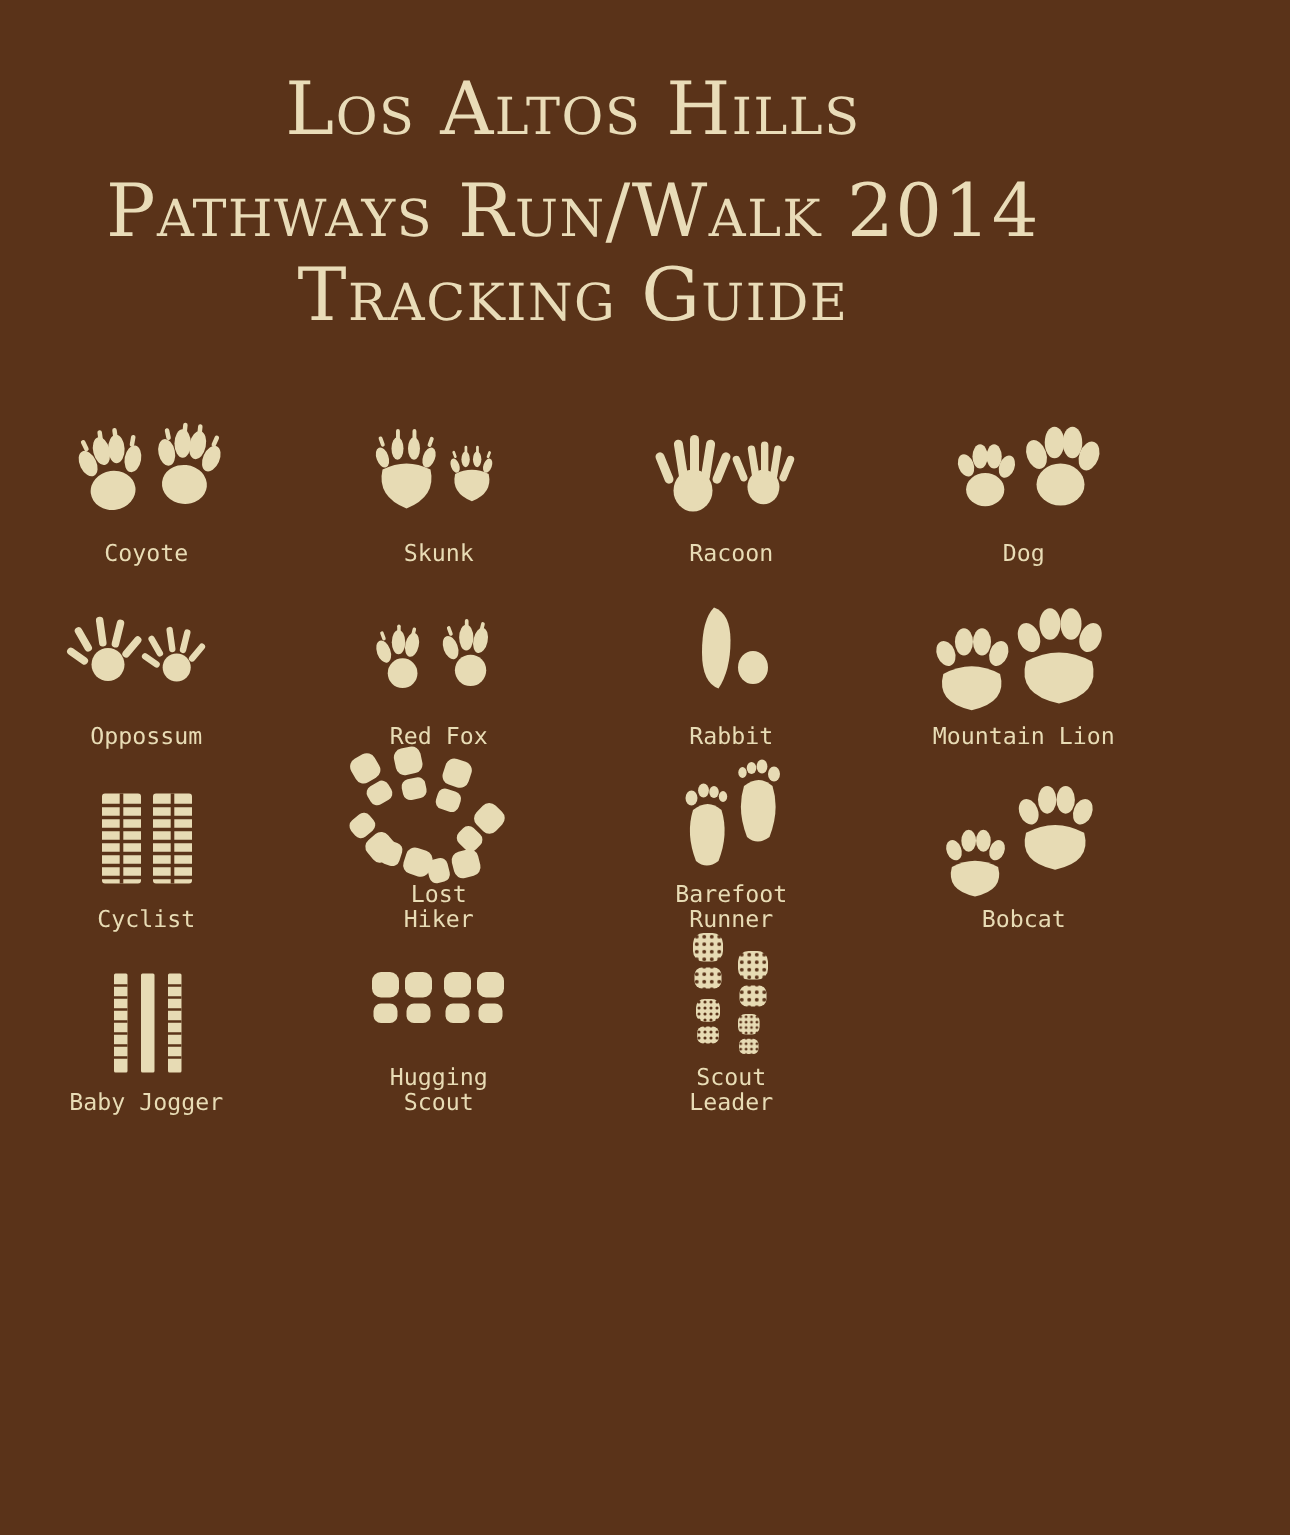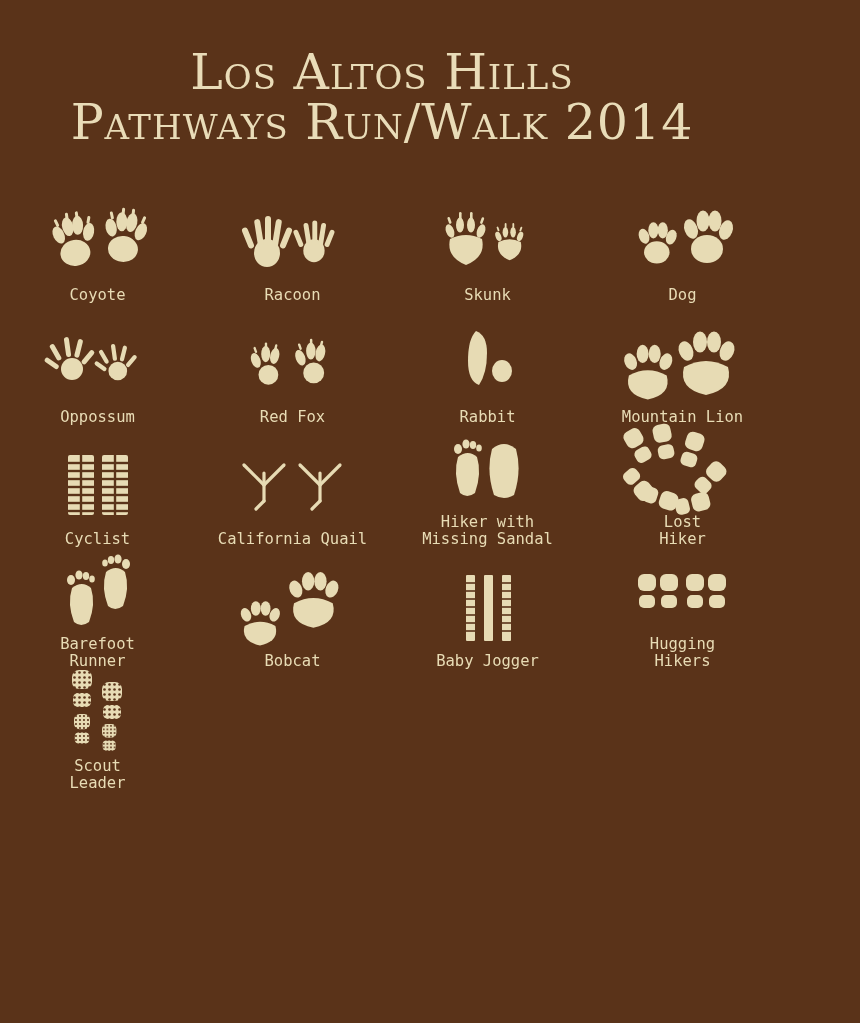--- a/index.html
+++ b/index.html
@@ -16,21 +16,21 @@
   .title-line{
     font-family:"DejaVu Serif", serif;
     font-weight:400;
     color:#e9dcb8;
     letter-spacing:1px;
     line-height:1.02;
     font-variant:small-caps;
     text-transform:capitalize;
   }
   .t1{font-size:49px;}
-  .t2{font-size:49px;margin-top:0;}
+  .t2{font-size:49px;margin-top:18px;}
   .t3{font-size:49px;margin-top:6px;}
 
   .grid{
     margin:34px auto 0 auto;
     width:780px;
     display:grid;
     grid-template-columns:repeat(4,1fr);
     grid-auto-rows:122px;
     row-gap:0px;
   }
@@ -61,20 +61,21 @@
   .f{fill:#e7dbb4;}
 </style>
 </head>
 <body>
 
 <div class="poster">
 
   <div class="title-block">
     <div class="title-line t1">Los Altos Hills</div>
     <div class="title-line t2">Pathways Run/Walk 2014</div>
+    <div class="title-line t3">Tracking Guide</div>
   </div>
 
   <div class="grid">
 
     <div class="cell">
       <div class="art">
         <svg width="120" height="84" viewBox="0 0 120 84">
           <g class="f">
             <g transform="translate(8,8) rotate(-8 28 34)">
               <ellipse cx="28" cy="44" rx="15" ry="13"></ellipse>
@@ -101,46 +102,20 @@
           </g>
         </svg>
       </div>
       <div class="label">Coyote</div>
     </div>
 
     <div class="cell">
       <div class="art">
         <svg width="120" height="84" viewBox="0 0 120 84">
           <g class="f">
-            <g transform="translate(6,6)">
-              <ellipse cx="28" cy="46" rx="13" ry="14"></ellipse>
-              <rect x="6" y="20" width="6" height="22" rx="3" transform="rotate(-22 9 31)"></rect>
-              <rect x="17" y="12" width="6" height="28" rx="3" transform="rotate(-9 20 26)"></rect>
-              <rect x="26" y="9" width="6" height="30" rx="3"></rect>
-              <rect x="35" y="12" width="6" height="28" rx="3" transform="rotate(9 38 26)"></rect>
-              <rect x="44" y="20" width="6" height="22" rx="3" transform="rotate(22 47 31)"></rect>
-            </g>
-            <g transform="translate(58,12) scale(0.82)">
-              <ellipse cx="28" cy="46" rx="13" ry="14"></ellipse>
-              <rect x="6" y="20" width="6" height="22" rx="3" transform="rotate(-22 9 31)"></rect>
-              <rect x="17" y="12" width="6" height="28" rx="3" transform="rotate(-9 20 26)"></rect>
-              <rect x="26" y="9" width="6" height="30" rx="3"></rect>
-              <rect x="35" y="12" width="6" height="28" rx="3" transform="rotate(9 38 26)"></rect>
-              <rect x="44" y="20" width="6" height="22" rx="3" transform="rotate(22 47 31)"></rect>
-            </g>
-          </g>
-        </svg>
-      </div>
-      <div class="label">Racoon</div>
-    </div>
-
-    <div class="cell">
-      <div class="art">
-        <svg width="120" height="84" viewBox="0 0 120 84">
-          <g class="f">
             <g transform="translate(10,8)">
               <path d="M12 30 q16 -8 32 0 q4 18 -16 26 q-20 -8 -16 -26 z"></path>
               <ellipse cx="12" cy="22" rx="4" ry="7" transform="rotate(-20 12 22)"></ellipse>
               <ellipse cx="22" cy="16" rx="4" ry="7.5"></ellipse>
               <ellipse cx="33" cy="16" rx="4" ry="7.5"></ellipse>
               <ellipse cx="43" cy="22" rx="4" ry="7" transform="rotate(20 43 22)"></ellipse>
               <rect x="10" y="8" width="2.6" height="7" rx="1.3" transform="rotate(-20 11 11)"></rect>
               <rect x="21" y="3" width="2.6" height="7" rx="1.3"></rect>
               <rect x="32" y="3" width="2.6" height="7" rx="1.3"></rect>
               <rect x="43" y="8" width="2.6" height="7" rx="1.3" transform="rotate(20 44 11)"></rect>
@@ -153,20 +128,46 @@
               <ellipse cx="43" cy="22" rx="4" ry="7" transform="rotate(20 43 22)"></ellipse>
               <rect x="10" y="8" width="2.6" height="7" rx="1.3" transform="rotate(-20 11 11)"></rect>
               <rect x="21" y="3" width="2.6" height="7" rx="1.3"></rect>
               <rect x="32" y="3" width="2.6" height="7" rx="1.3"></rect>
               <rect x="43" y="8" width="2.6" height="7" rx="1.3" transform="rotate(20 44 11)"></rect>
             </g>
           </g>
         </svg>
       </div>
       <div class="label">Skunk</div>
+    </div>
+
+    <div class="cell">
+      <div class="art">
+        <svg width="120" height="84" viewBox="0 0 120 84">
+          <g class="f">
+            <g transform="translate(6,6)">
+              <ellipse cx="28" cy="46" rx="13" ry="14"></ellipse>
+              <rect x="6" y="20" width="6" height="22" rx="3" transform="rotate(-22 9 31)"></rect>
+              <rect x="17" y="12" width="6" height="28" rx="3" transform="rotate(-9 20 26)"></rect>
+              <rect x="26" y="9" width="6" height="30" rx="3"></rect>
+              <rect x="35" y="12" width="6" height="28" rx="3" transform="rotate(9 38 26)"></rect>
+              <rect x="44" y="20" width="6" height="22" rx="3" transform="rotate(22 47 31)"></rect>
+            </g>
+            <g transform="translate(58,12) scale(0.82)">
+              <ellipse cx="28" cy="46" rx="13" ry="14"></ellipse>
+              <rect x="6" y="20" width="6" height="22" rx="3" transform="rotate(-22 9 31)"></rect>
+              <rect x="17" y="12" width="6" height="28" rx="3" transform="rotate(-9 20 26)"></rect>
+              <rect x="26" y="9" width="6" height="30" rx="3"></rect>
+              <rect x="35" y="12" width="6" height="28" rx="3" transform="rotate(9 38 26)"></rect>
+              <rect x="44" y="20" width="6" height="22" rx="3" transform="rotate(22 47 31)"></rect>
+            </g>
+          </g>
+        </svg>
+      </div>
+      <div class="label">Racoon</div>
     </div>
 
     <div class="cell">
       <div class="art">
         <svg width="120" height="84" viewBox="0 0 120 84">
           <g class="f">
             <g transform="translate(10,14) scale(0.85)">
               <ellipse cx="28" cy="44" rx="15" ry="13"></ellipse>
               <ellipse cx="13" cy="25" rx="6" ry="9" transform="rotate(-20 13 25)"></ellipse>
               <ellipse cx="24" cy="18" rx="6" ry="9.5"></ellipse>
@@ -301,62 +302,21 @@
             <line x1="64" y1="66" x2="90" y2="66"></line>
             <line x1="43" y1="10" x2="43" y2="70"></line>
             <line x1="77" y1="10" x2="77" y2="70"></line>
           </g>
         </svg>
       </div>
       <div class="label">Cyclist</div>
     </div>
 
 
-    <div class="cell">
-      <div class="art">
-        <svg width="130" height="84" viewBox="0 0 130 84">
-          <g stroke="#e7dbb4" stroke-width="3.2" fill="none" stroke-linecap="round">
-            <g transform="translate(6,10)">
-              <line x1="30" y1="46" x2="30" y2="18"></line>
-              <line x1="30" y1="30" x2="10" y2="10"></line>
-              <line x1="30" y1="30" x2="50" y2="10"></line>
-              <line x1="30" y1="46" x2="22" y2="54"></line>
-            </g>
-            <g transform="translate(62,10)">
-              <line x1="30" y1="46" x2="30" y2="18"></line>
-              <line x1="30" y1="30" x2="10" y2="10"></line>
-              <line x1="30" y1="30" x2="50" y2="10"></line>
-              <line x1="30" y1="46" x2="22" y2="54"></line>
-            </g>
-          </g>
-        </svg>
-      </div>
-      <div class="label">California Quail</div>
-    </div>
-
-    <div class="cell">
-      <div class="art">
-        <svg width="120" height="90" viewBox="0 0 120 90">
-          <g class="f">
-            <g transform="translate(24,6)">
-              <path d="M6 26 q10 -8 19 0 q5 16 -2 36 q-8 6 -15 0 q-7 -20 -2 -36 z"></path>
-              <ellipse cx="6" cy="18" rx="4" ry="5"></ellipse>
-              <ellipse cx="14" cy="13" rx="3.6" ry="4.6"></ellipse>
-              <ellipse cx="21" cy="14" rx="3.2" ry="4"></ellipse>
-              <ellipse cx="27" cy="17" rx="2.8" ry="3.6"></ellipse>
-            </g>
-            <g transform="translate(60,2)">
-              <path d="M4 22 q12 -10 24 0 q6 22 -2 46 q-10 6 -20 0 q-8 -24 -2 -46 z"></path>
-            </g>
-          </g>
-        </svg>
-      </div>
-      <div class="label">Hiker with
-Missing Sandal</div>
-    </div>
+
 
     <div class="cell">
       <div class="art">
         <svg width="140" height="96" viewBox="0 0 140 96">
           <g class="f">
             <g transform="translate(14,4) rotate(-30 11 20)">
               <rect x="2" y="2" width="18" height="18" rx="6"></rect>
               <rect x="3" y="23" width="16" height="14" rx="5"></rect>
             </g>
             <g transform="translate(40,0) rotate(-12 11 20)">
@@ -486,21 +446,21 @@
               <rect x="1" y="21" width="16" height="13" rx="5"></rect>
             </g>
             <g transform="translate(90,24)">
               <rect x="0" y="0" width="18" height="17" rx="6"></rect>
               <rect x="1" y="21" width="16" height="13" rx="5"></rect>
             </g>
           </g>
         </svg>
       </div>
       <div class="label">Hugging
-Hikers</div>
+Scout</div>
     </div>
 
     <div class="cell">
       <div class="art">
         <svg width="120" height="92" viewBox="0 0 120 92">
           <defs>
             <pattern id="lug" width="5" height="5" patternUnits="userSpaceOnUse">
               <rect width="5" height="5" fill="#e7dbb4"></rect>
               <circle cx="2.5" cy="2.5" r="1.3" fill="#5a3319"></circle>
             </pattern>

